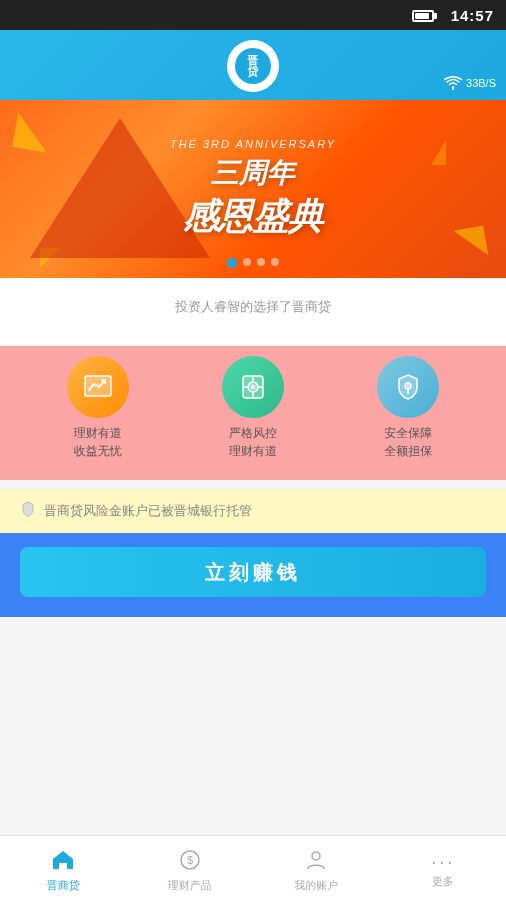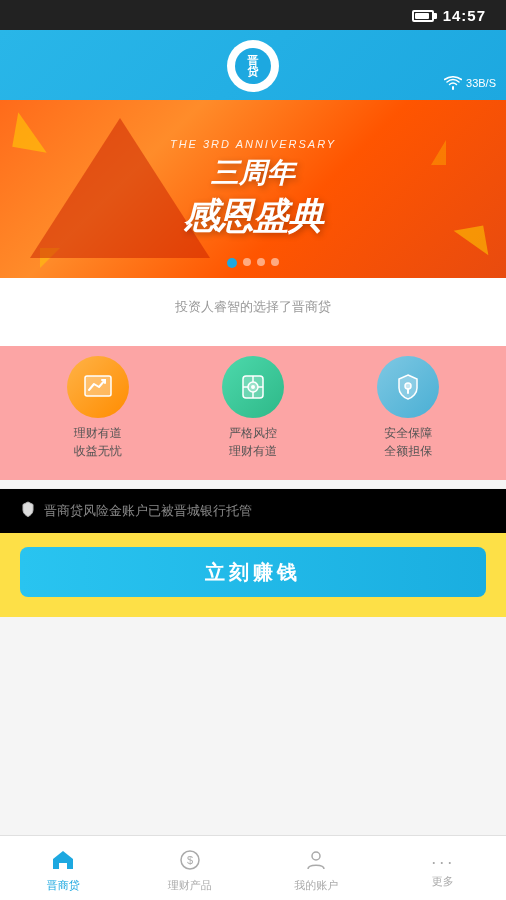--- a/index.html
+++ b/index.html
@@ -23,21 +23,21 @@
       justify-content: flex-end;
       padding: 0 12px;
       color: white;
       font-size: 14px;
       font-weight: bold;
       letter-spacing: 1px;
       position: relative;
     }
     .status-bar .time {
       position: absolute;
-      right: 20px;
+      right: 12px;
       top: 50%;
       transform: translateY(-50%);
       font-size: 15px;
       font-weight: bold;
     }
     .battery-icon {
       display: inline-block;
       width: 22px;
       height: 12px;
       border: 2px solid white;
@@ -276,39 +276,39 @@
     }
     .feature-label {
       font-size: 12px;
       color: #555;
       text-align: center;
       line-height: 1.5;
     }
 
     
     .notice-bar {
-      background: #000000;
+      background: #fef9c3;
       padding: 12px 20px;
       display: flex;
       align-items: center;
       gap: 8px;
       border-top: 1px solid #f0f0f0;
     }
     .notice-icon {
       color: #bbb;
       font-size: 16px;
     }
     .notice-text {
       font-size: 13px;
       color: #888;
     }
 
     
     .cta-section {
-      background: #fde047;
+      background: #3b82f6;
       padding: 14px 20px 20px;
     }
     .cta-button {
       width: 100%;
       height: 50px;
       background: linear-gradient(90deg, #29c4f0 0%, #1aaee0 100%);
       border: none;
       border-radius: 8px;
       color: white;
       font-size: 20px;

